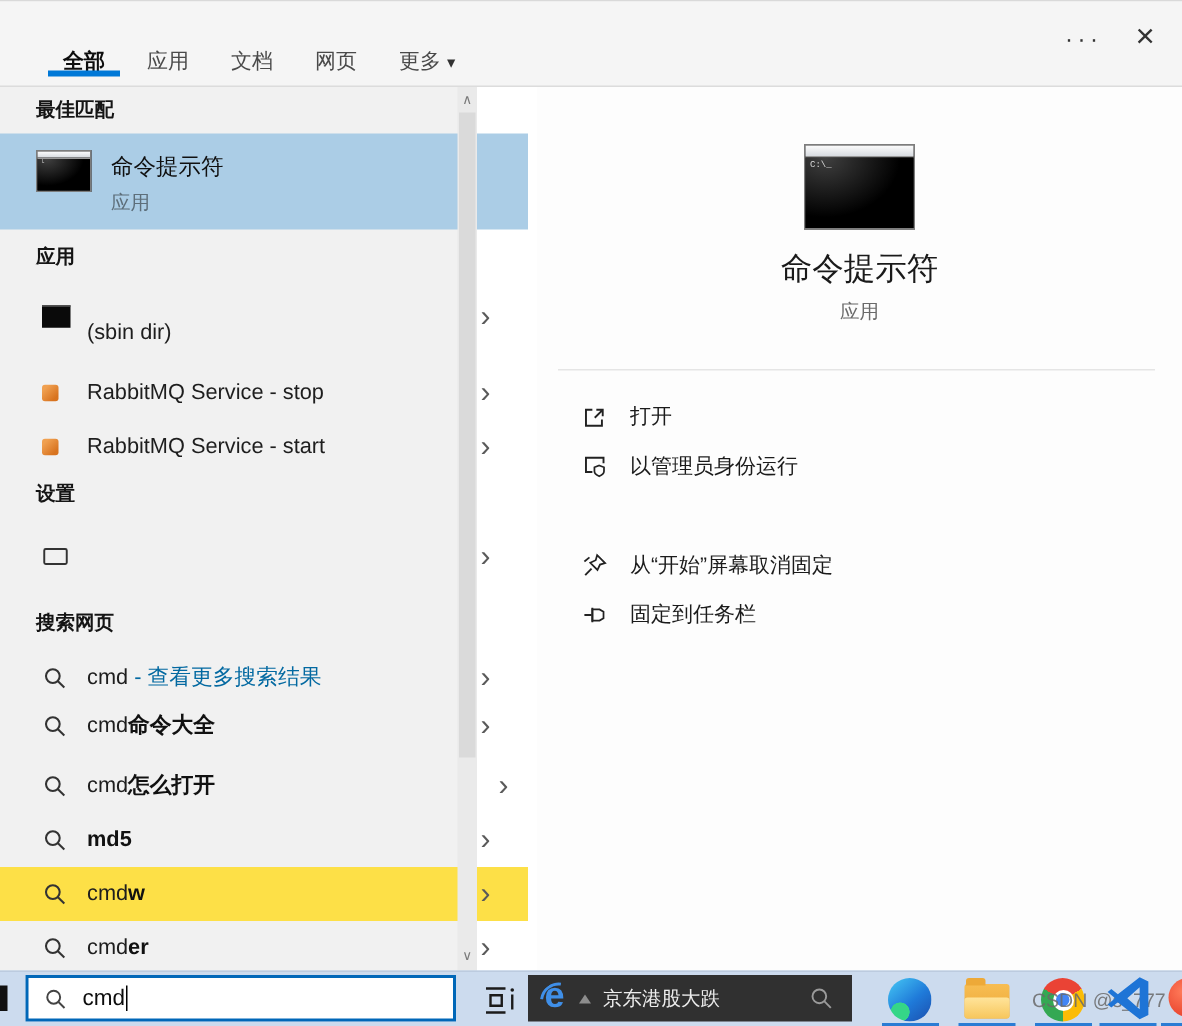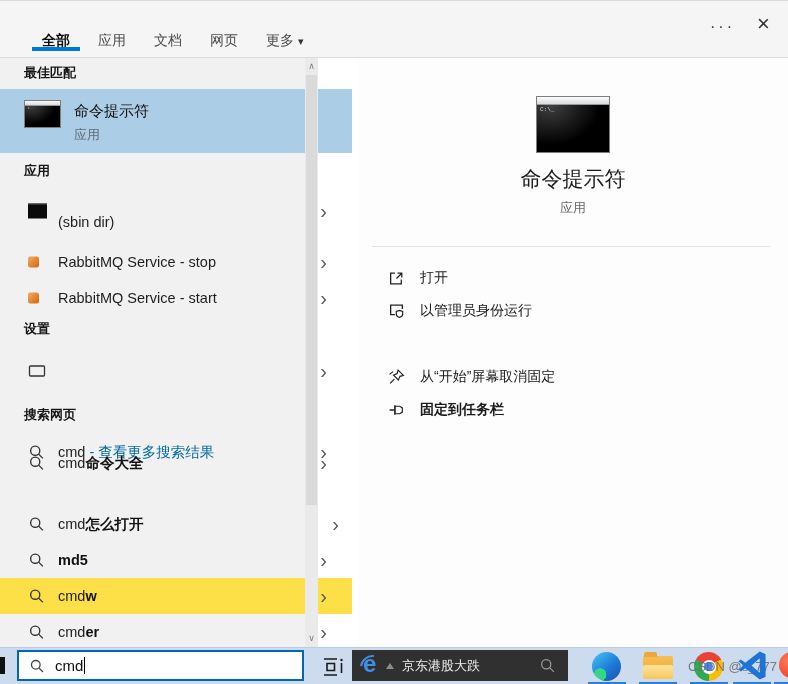--- a/index.html
+++ b/index.html
@@ -162,21 +162,21 @@
 
     <div class="row" style="top:376px;height:36px;">
       <svg class="icoL" width="17" height="17" viewBox="0 0 16 16">
           <circle cx="6.8" cy="6.8" r="4.3" fill="none" stroke="#333" stroke-width="1.3"></circle>
           <line x1="10" y1="10" x2="14" y2="14" stroke="#333" stroke-width="1.3"></line>
         </svg>
       <span class="itxt wt"><span>cmd</span><b></b><span class="gray"> - 查看更多搜索结果</span></span>
       <span class="chev">›</span>
     </div>
 
-    <div class="row" style="top:387px;height:36px;">
+    <div class="row" style="top:408px;height:36px;">
       <svg class="icoL" width="17" height="17" viewBox="0 0 16 16">
           <circle cx="6.8" cy="6.8" r="4.3" fill="none" stroke="#333" stroke-width="1.3"></circle>
           <line x1="10" y1="10" x2="14" y2="14" stroke="#333" stroke-width="1.3"></line>
         </svg>
       <span class="itxt wt"><span>cmd</span><b>命令大全</b><span class="gray"></span></span>
       <span class="chev">›</span>
     </div>
 
     <div class="row" style="top:448px;height:36px;padding-left:12px;">
       <svg class="icoL" width="17" height="17" viewBox="0 0 16 16">
@@ -246,21 +246,21 @@
       <span class="lb">打开</span>
     </div>
     <div class="act" style="top:302px;">
       <svg class="ic" width="17" height="17" viewBox="0 0 16 16">
           <path d="M9.5 1.5 l5 5 -3.2 0.9 -1.6 3.4 -4.5 -4.5 3.4 -1.6 z" fill="none" stroke="#222" stroke-width="1.1"></path>
           <path d="M6 10 L2 14" stroke="#222" stroke-width="1.2"></path>
           <path d="M1.5 5.5 l3.2 -2.6" stroke="#222" stroke-width="1.1"></path>
         </svg>
       <span class="lb">从“开始”屏幕取消固定</span>
     </div>
-    <div class="act" style="top:335px;font-weight:bold;">
+    <div class="act" style="top:335px;">
       <svg class="ic" width="17" height="17" viewBox="0 0 16 16">
           <path d="M1.5 8 H6" stroke="#222" stroke-width="1.2"></path>
           <path d="M6.5 3.5 v9" stroke="#222" stroke-width="1.2"></path>
           <path d="M6.5 4.5 h4.5 l2.5 1.5 v4 l-2.5 1.5 h-4.5 z" fill="none" stroke="#222" stroke-width="1.1"></path>
         </svg>
       <span class="lb">固定到任务栏</span>
     </div>
   </div>
 
   <div class="tbar">

